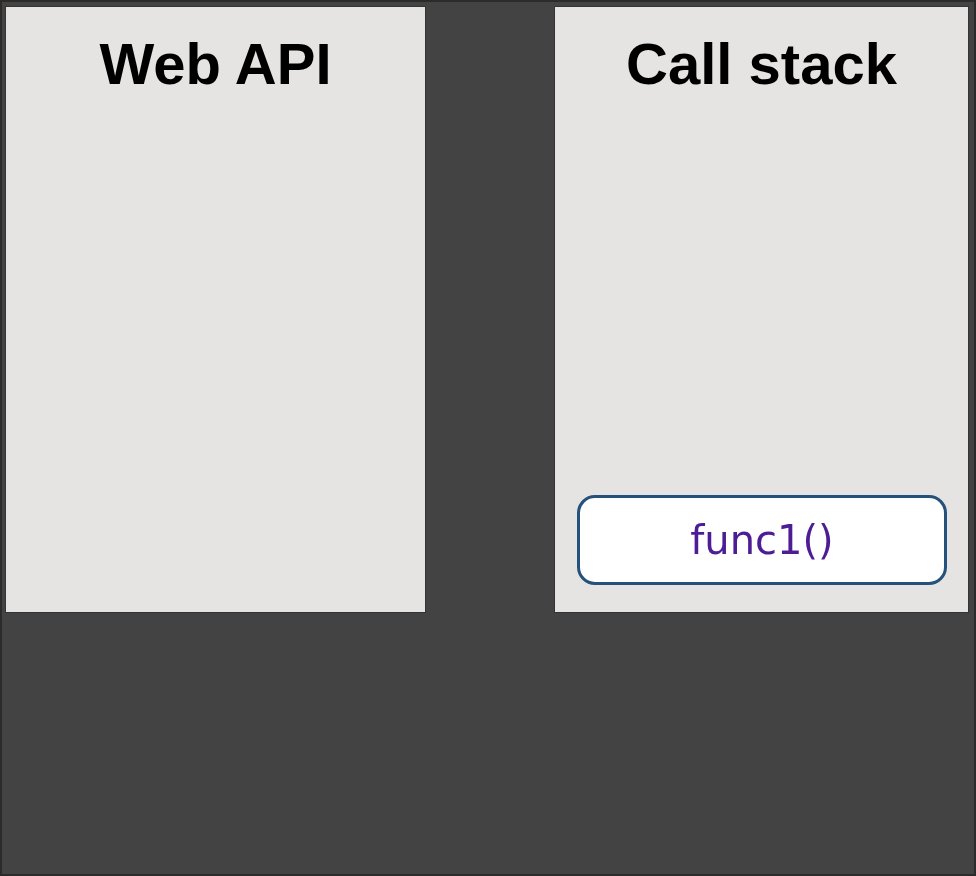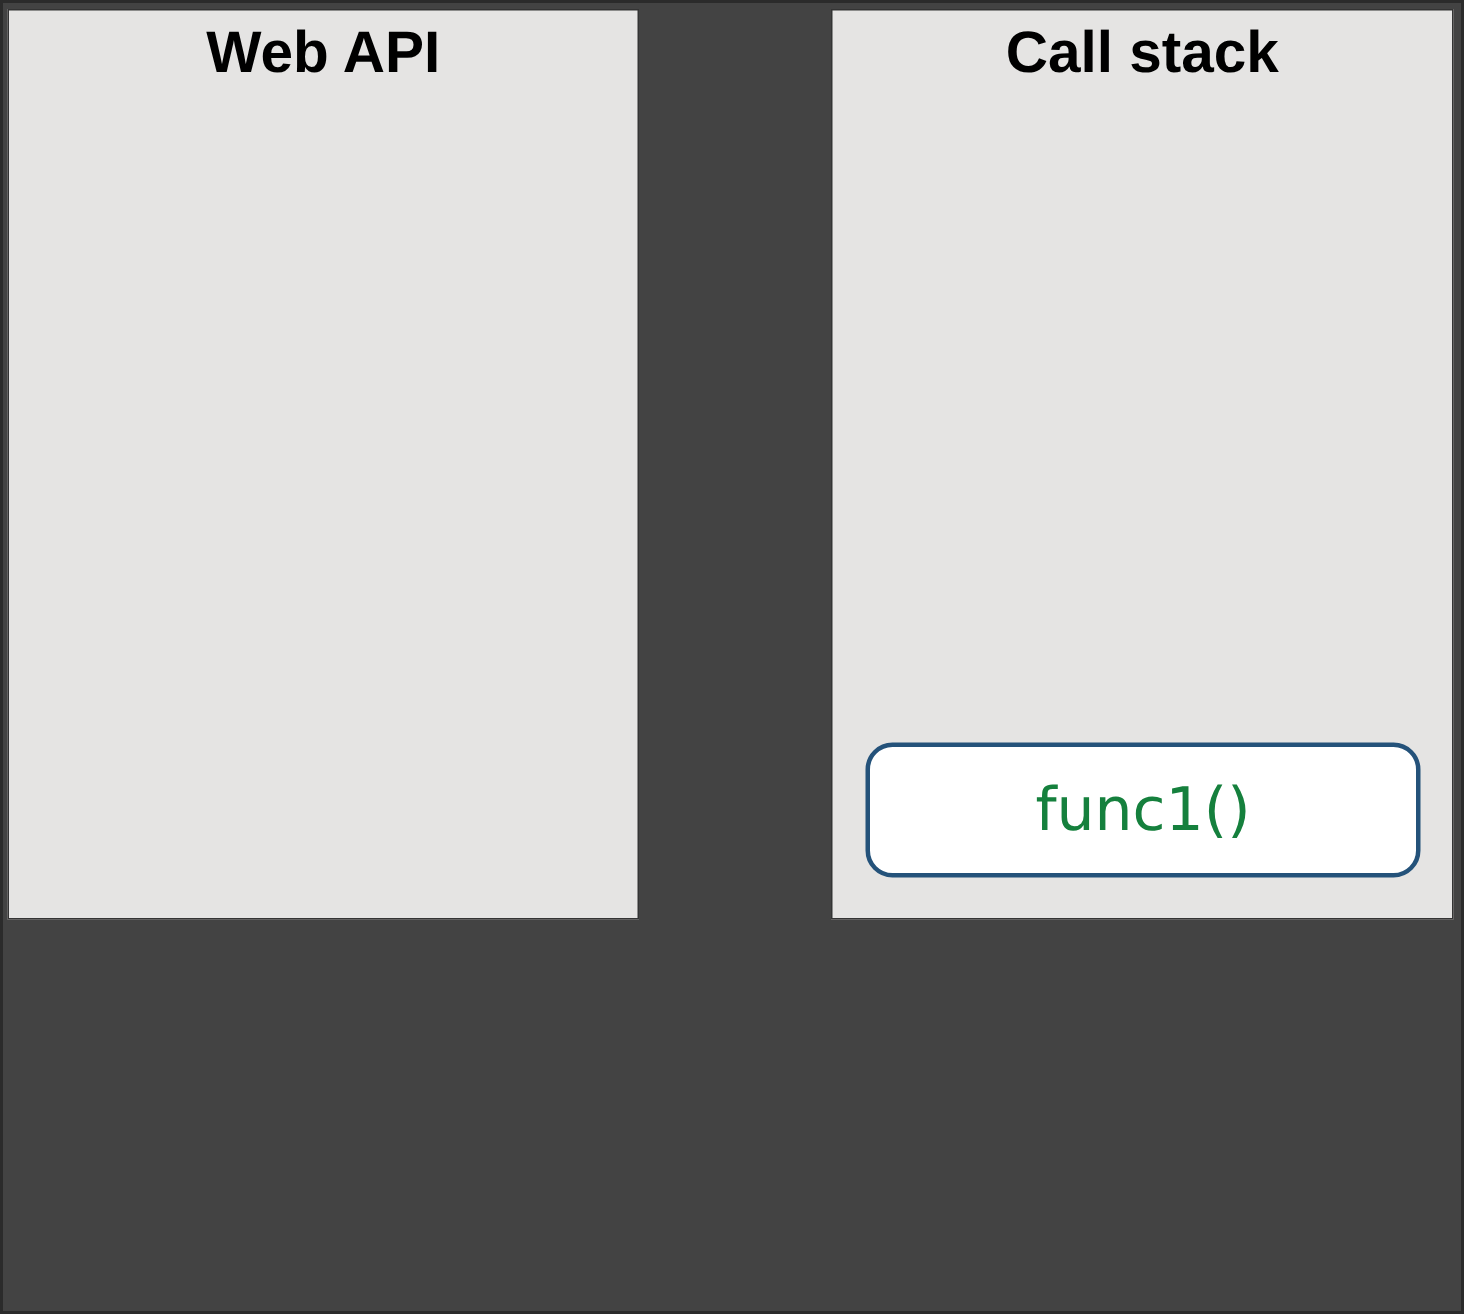--- a/index.html
+++ b/index.html
@@ -35,24 +35,24 @@
     width: 415px;
     height: 607px;
   }
   .panel-eventqueue {
     left: 3px;
     top: 657px;
     width: 968px;
     height: 214px;
   }
   .panel-title {
-    margin: 0;
+    margin: 17px;
     padding-top: 8px;
     text-align: center;
-    font-size: 39px;
+    font-size: 58px;
     font-weight: bold;
     color: #000000;
     line-height: 1.1;
     letter-spacing: 0px;
   }
   .stack-frame {
     position: absolute;
     left: 22px;
     top: 488px;
     width: 370px;
@@ -61,21 +61,21 @@
     background: #ffffff;
     border: 3px solid #24527a;
     border-radius: 18px;
     display: flex;
     align-items: center;
     justify-content: center;
   }
   .stack-frame-label {
     font-size: 40px;
     font-weight: normal;
-    color: #15803d;
+    color: #4c1d95;
     font-family: "DejaVu Sans", "Liberation Sans", sans-serif;
   }
 </style>
 </head>
 <body>
 
 <div class="canvas">
 
   <div class="panel panel-webapi">
     <h2 class="panel-title">Web API</h2>

